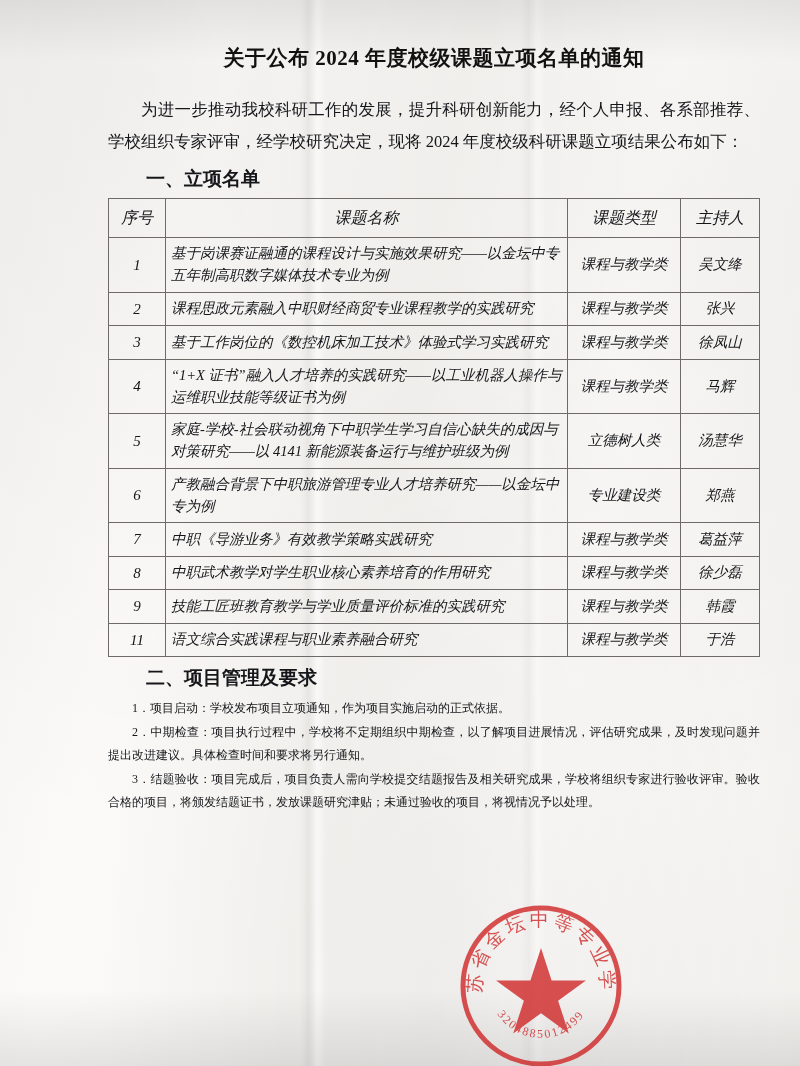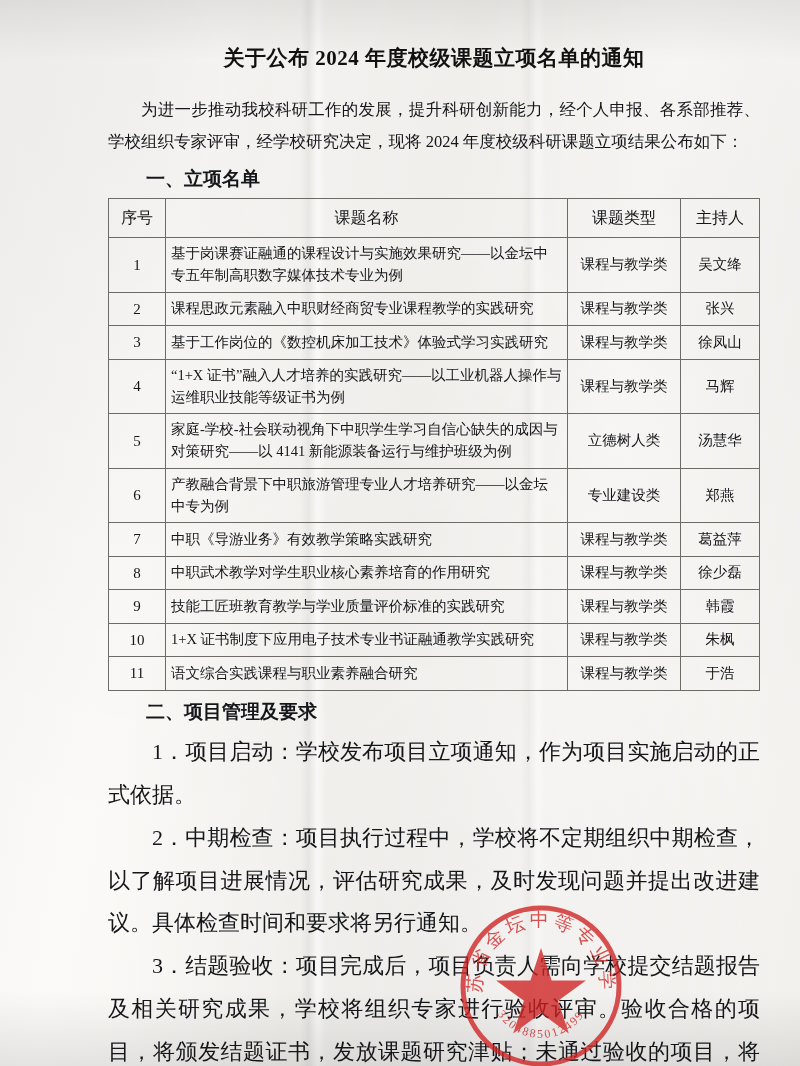--- a/index.html
+++ b/index.html
@@ -62,20 +62,21 @@
     font-weight: bold;
     margin: 8px 0 6px 0;
     text-indent: 2em;
   }
   table.listing {
     width: 100%;
     border-collapse: collapse;
     table-layout: fixed;
     margin: 2px 0 8px 0;
     font-size: 14.5px;
+    font-style: italic;
   }
   table.listing th, table.listing td {
     border: 1px solid #6e6a66;
     padding: 5px 5px;
     vertical-align: middle;
     line-height: 1.5;
   }
   table.listing th {
     text-align: center;
     font-weight: normal;
@@ -86,21 +87,21 @@
   td.c-name { text-align: left; padding-left: 8px; }
   td.c-type { text-align: center; width: 104px; }
   td.c-host { text-align: center; width: 70px; }
   th.c-no { width: 48px; }
   th.c-type { width: 104px; }
   th.c-host { width: 70px; }
   .items {
     margin-top: 4px;
   }
   .item {
-    font-size: 22px;
+    font-size: 12px;
     line-height: 1.95;
     text-align: justify;
     text-indent: 2em;
     margin-bottom: 0px;
   }
   
   .seal {
     position: absolute;
     left: 455px;
     top: 900px;
@@ -189,26 +190,20 @@
           <td class="c-no">8</td>
           <td class="c-name">中职武术教学对学生职业核心素养培育的作用研究</td>
           <td class="c-type">课程与教学类</td>
           <td class="c-host">徐少磊</td>
         </tr>
         <tr>
           <td class="c-no">9</td>
           <td class="c-name">技能工匠班教育教学与学业质量评价标准的实践研究</td>
           <td class="c-type">课程与教学类</td>
           <td class="c-host">韩霞</td>
-        </tr>
-        <tr>
-          <td class="c-no">10</td>
-          <td class="c-name">1+X 证书制度下应用电子技术专业书证融通教学实践研究</td>
-          <td class="c-type">课程与教学类</td>
-          <td class="c-host">朱枫</td>
         </tr>
         <tr>
           <td class="c-no">11</td>
           <td class="c-name">语文综合实践课程与职业素养融合研究</td>
           <td class="c-type">课程与教学类</td>
           <td class="c-host">于浩</td>
         </tr>
       </tbody>
     </table>
 

